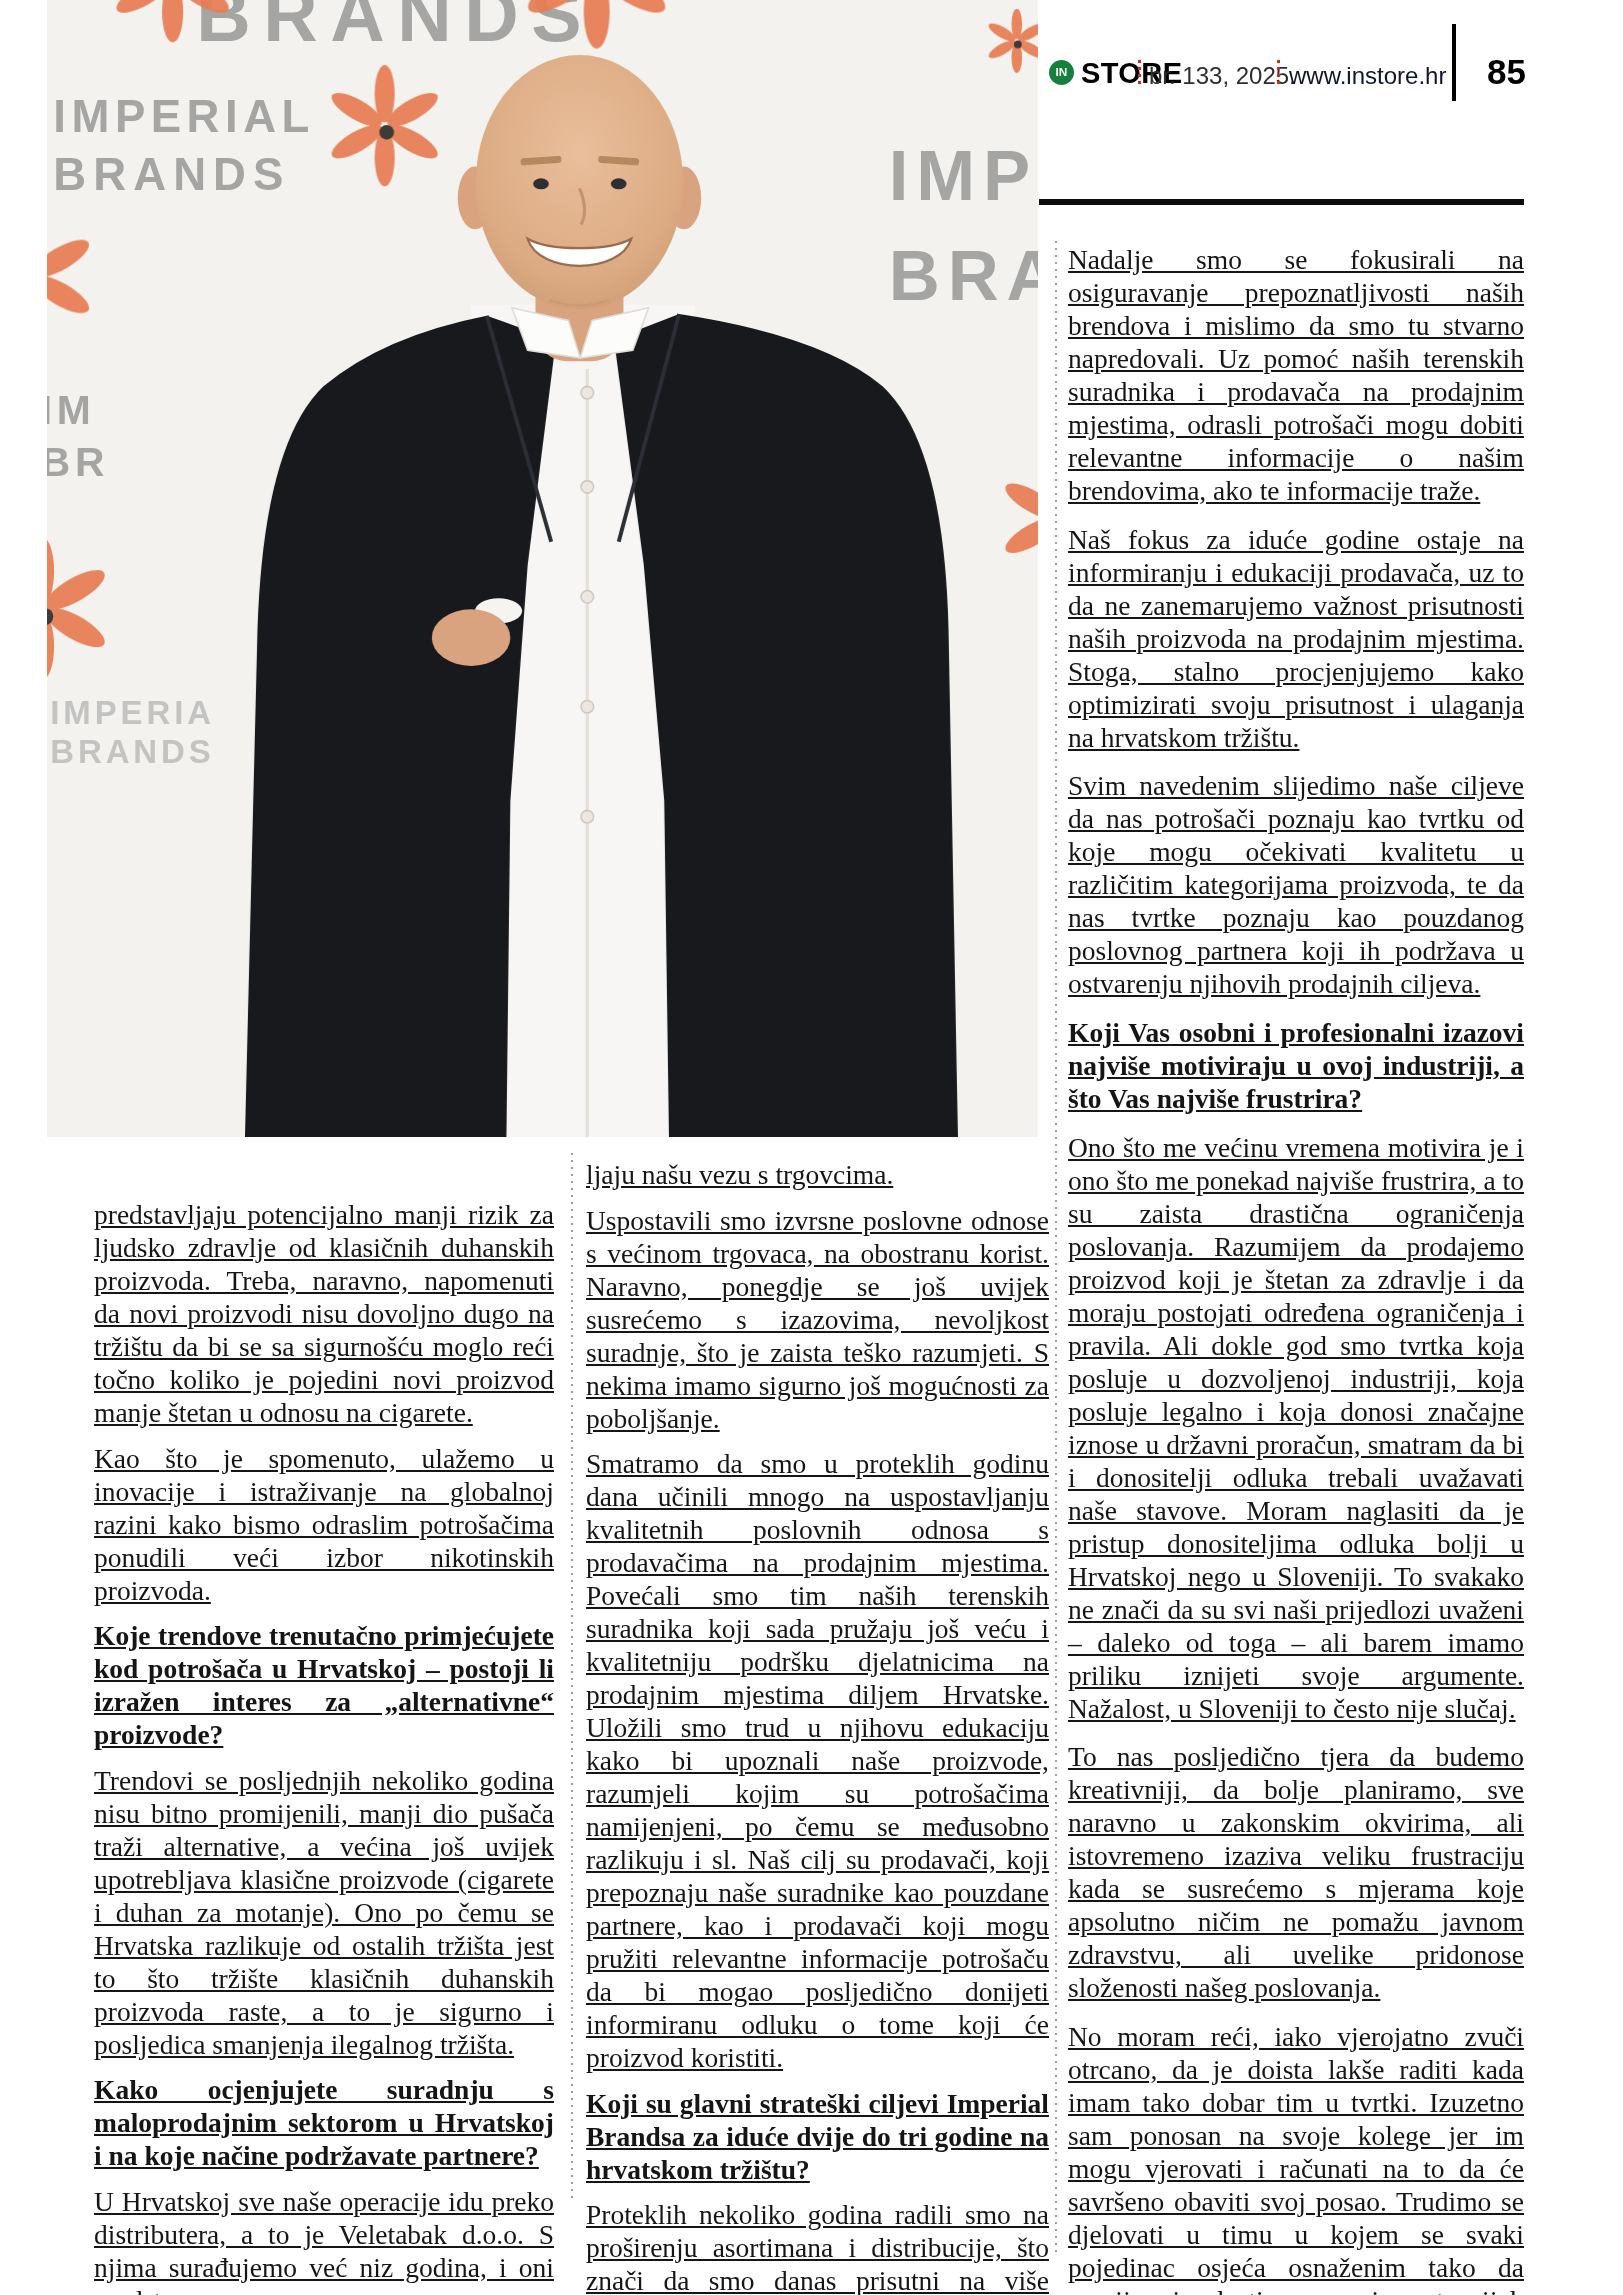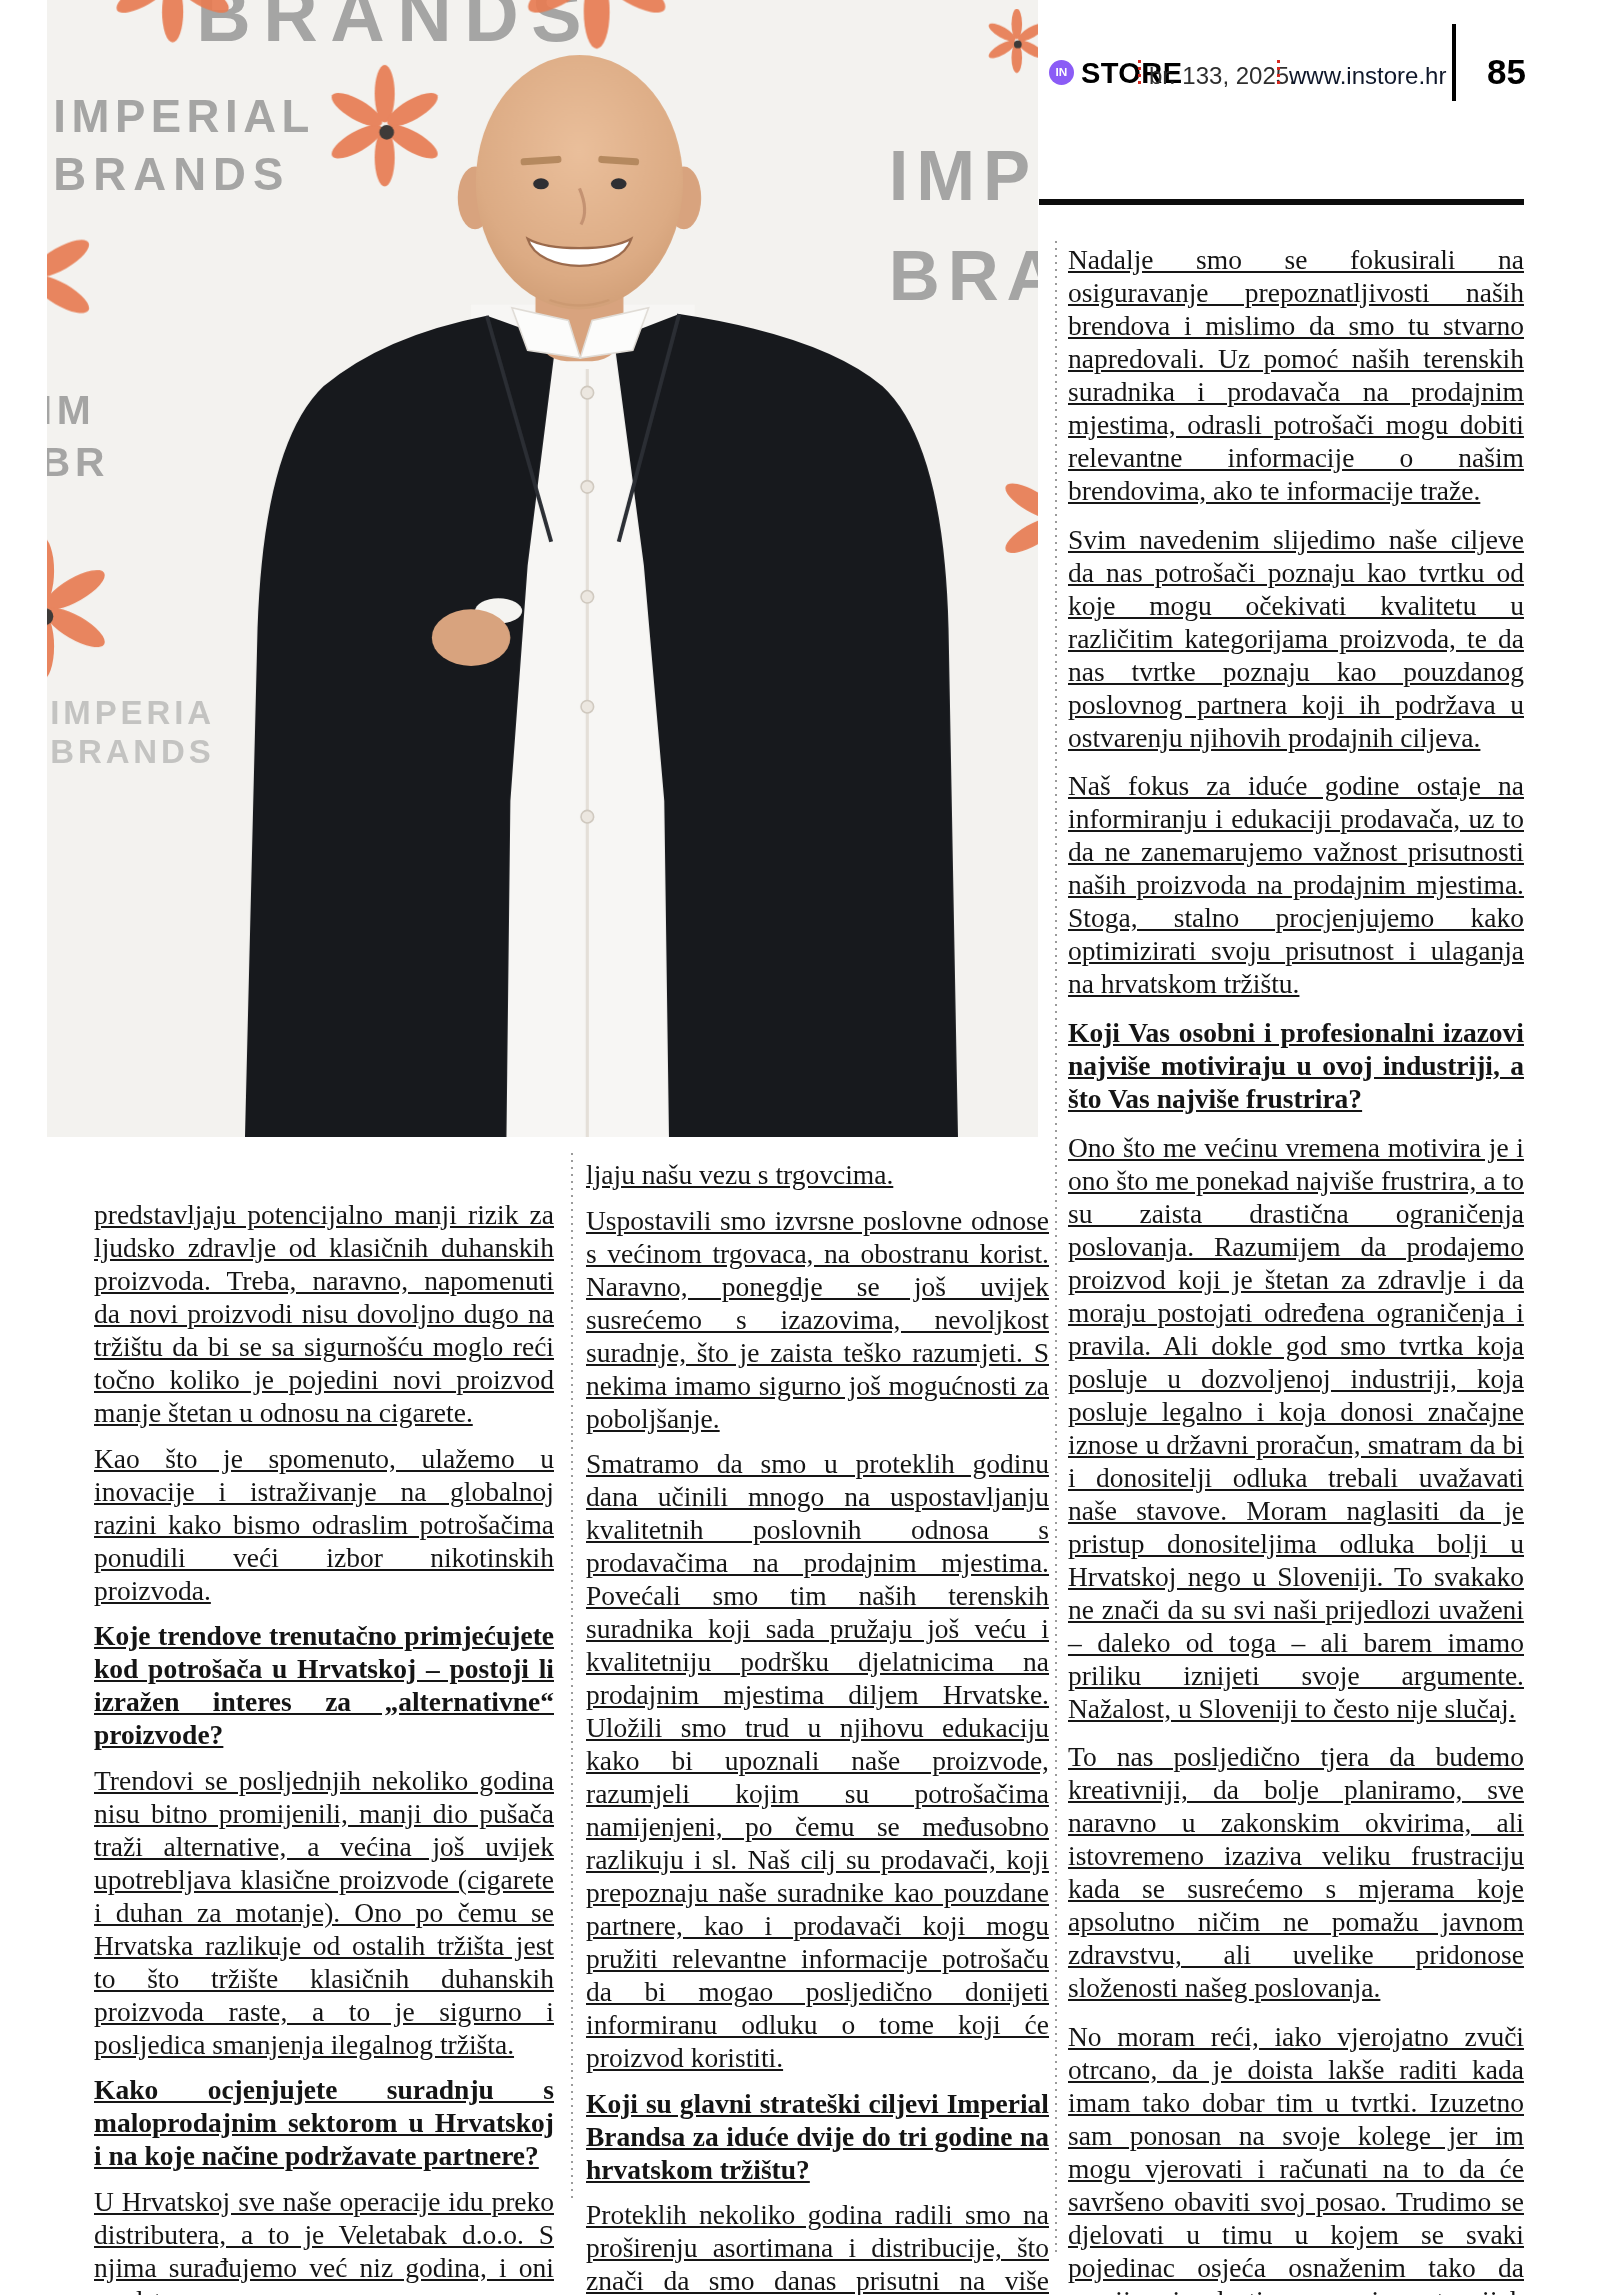--- a/index.html
+++ b/index.html
@@ -5,21 +5,21 @@
   html,body { margin:0; padding:0; background:#ffffff; }
   .page {
     position:relative; width:1623px; height:2295px; background:#ffffff;
     font-family:"Liberation Serif","DejaVu Serif",serif; color:#151515; overflow:hidden;
   }
   
   .photo { position:absolute; left:47px; top:0; width:991px; height:1137px; }
   
   .hdr { position:absolute; font-family:"Liberation Sans","DejaVu Sans",sans-serif; white-space:nowrap; }
   #logo-circle { left:1049px; top:60px; width:25px; height:25px; border-radius:50%;
-    background:#8b5cf6; color:#fff; font-size:11.8px; font-weight:800; text-align:center; line-height:25px; }
+    background:#15803d; color:#fff; font-size:11.8px; font-weight:800; text-align:center; line-height:25px; }
   #store-wordmark { left:1081px; top:57px; font-size:29px; font-weight:800; letter-spacing:0.4px; color:#000; }
   .red-dots { position:absolute; width:3.1px; height:28px;
     background:repeating-linear-gradient(to bottom,#d6281e 0 3.1px, transparent 3.1px 7px); }
   #dots1 { left:1138px; top:60px; }
   #dots2 { left:1277px; top:60px; }
   #issue-label { left:1149px; top:62px; font-size:24px; color:#2e2e2e; }
   #website-label { left:1289px; top:62px; font-size:24px; color:#0f172a; }
   #page-divider { position:absolute; left:1452px; top:23.6px; width:3.9px; height:77px; background:#000; }
   #page-number { left:1487px; top:52px; font-size:35px; font-weight:800; color:#000; }
   .header-rule { position:absolute; left:1039px; top:199px; width:485px; height:6.3px; background:#0d0d0d; }
@@ -145,22 +145,22 @@
   <div class="col col-mid">
     <p>ljaju našu vezu s trgovcima.</p>
     <p>Uspostavili smo izvrsne poslovne odnose s većinom trgovaca, na obostranu korist. Naravno, ponegdje se još uvijek susrećemo s izazovima, nevoljkost suradnje, što je zaista teško razumjeti. S nekima imamo sigurno još mogućnosti za poboljšanje.</p>
     <p>Smatramo da smo u proteklih godinu dana učinili mnogo na uspostavljanju kvalitetnih poslovnih odnosa s prodavačima na prodajnim mjestima. Povećali smo tim naših terenskih suradnika koji sada pružaju još veću i kvalitetniju podršku djelatnicima na prodajnim mjestima diljem Hrvatske. Uložili smo trud u njihovu edukaciju kako bi upoznali naše proizvode, razumjeli kojim su potrošačima namijenjeni, po čemu se međusobno razlikuju i sl. Naš cilj su prodavači, koji prepoznaju naše suradnike kao pouzdane partnere, kao i prodavači koji mogu pružiti relevantne informacije potrošaču da bi mogao posljedično donijeti informiranu odluku o tome koji će proizvod koristiti.</p>
     <p class="q">Koji su glavni strateški ciljevi Imperial Brandsa za iduće dvije do tri godine na hrvatskom tržištu?</p>
     <p>Proteklih nekoliko godina radili smo na proširenju asortimana i distribucije, što znači da smo danas prisutni na više prodajnih mjesta, s većim izborom proizvoda.</p>
   </div>
 
   <div class="col col-right">
     <p>Nadalje smo se fokusirali na osiguravanje prepoznatljivosti naših brendova i mislimo da smo tu stvarno napredovali. Uz pomoć naših terenskih suradnika i prodavača na prodajnim mjestima, odrasli potrošači mogu dobiti relevantne informacije o našim brendovima, ako te informacije traže.</p>
+    <p>Naš fokus za iduće godine ostaje na informiranju i edukaciji prodavača, uz to da ne zanemarujemo važnost prisutnosti naših proizvoda na prodajnim mjestima. Stoga, stalno procjenjujemo kako optimizirati svoju prisutnost i ulaganja na hrvatskom tržištu.</p>
     <p>Svim navedenim slijedimo naše ciljeve da nas potrošači poznaju kao tvrtku od koje mogu očekivati kvalitetu u različitim kategorijama proizvoda, te da nas tvrtke poznaju kao pouzdanog poslovnog partnera koji ih podržava u ostvarenju njihovih prodajnih ciljeva.</p>
-    <p>Naš fokus za iduće godine ostaje na informiranju i edukaciji prodavača, uz to da ne zanemarujemo važnost prisutnosti naših proizvoda na prodajnim mjestima. Stoga, stalno procjenjujemo kako optimizirati svoju prisutnost i ulaganja na hrvatskom tržištu.</p>
     <p class="q">Koji Vas osobni i profesionalni izazovi najviše motiviraju u ovoj industriji, a što Vas najviše frustrira?</p>
     <p>Ono što me većinu vremena motivira je i ono što me ponekad najviše frustrira, a to su zaista drastična ograničenja poslovanja. Razumijem da prodajemo proizvod koji je štetan za zdravlje i da moraju postojati određena ograničenja i pravila. Ali dokle god smo tvrtka koja posluje u dozvoljenoj industriji, koja posluje legalno i koja donosi značajne iznose u državni proračun, smatram da bi i donositelji odluka trebali uvažavati naše stavove. Moram naglasiti da je pristup donositeljima odluka bolji u Hrvatskoj nego u Sloveniji. To svakako ne znači da su svi naši prijedlozi uvaženi – daleko od toga – ali barem imamo priliku iznijeti svoje argumente. Nažalost, u Sloveniji to često nije slučaj.</p>
     <p>To nas posljedično tjera da budemo kreativniji, da bolje planiramo, sve naravno u zakonskim okvirima, ali istovremeno izaziva veliku frustraciju kada se susrećemo s mjerama koje apsolutno ničim ne pomažu javnom zdravstvu, ali uvelike pridonose složenosti našeg poslovanja.</p>
     <p>
       <span>No moram reći, iako vjerojatno zvuči otrcano, da je doista lakše raditi kada imam tako dobar tim u tvrtki. Izuzetno sam ponosan na svoje kolege jer im mogu vjerovati i računati na to da će savršeno obaviti svoj posao. Trudimo se djelovati u timu u kojem se svaki pojedinac osjeća osnaženim tako da razvije i dostigne svoj potencijal. Vjerujem da su baš svi ključni za uspjeh tvrtke, i zbog kvalitete obavljenog posla i stava koji svatko donosi u tim.</span>
     </p>
 
   </div>
 
 </div>

